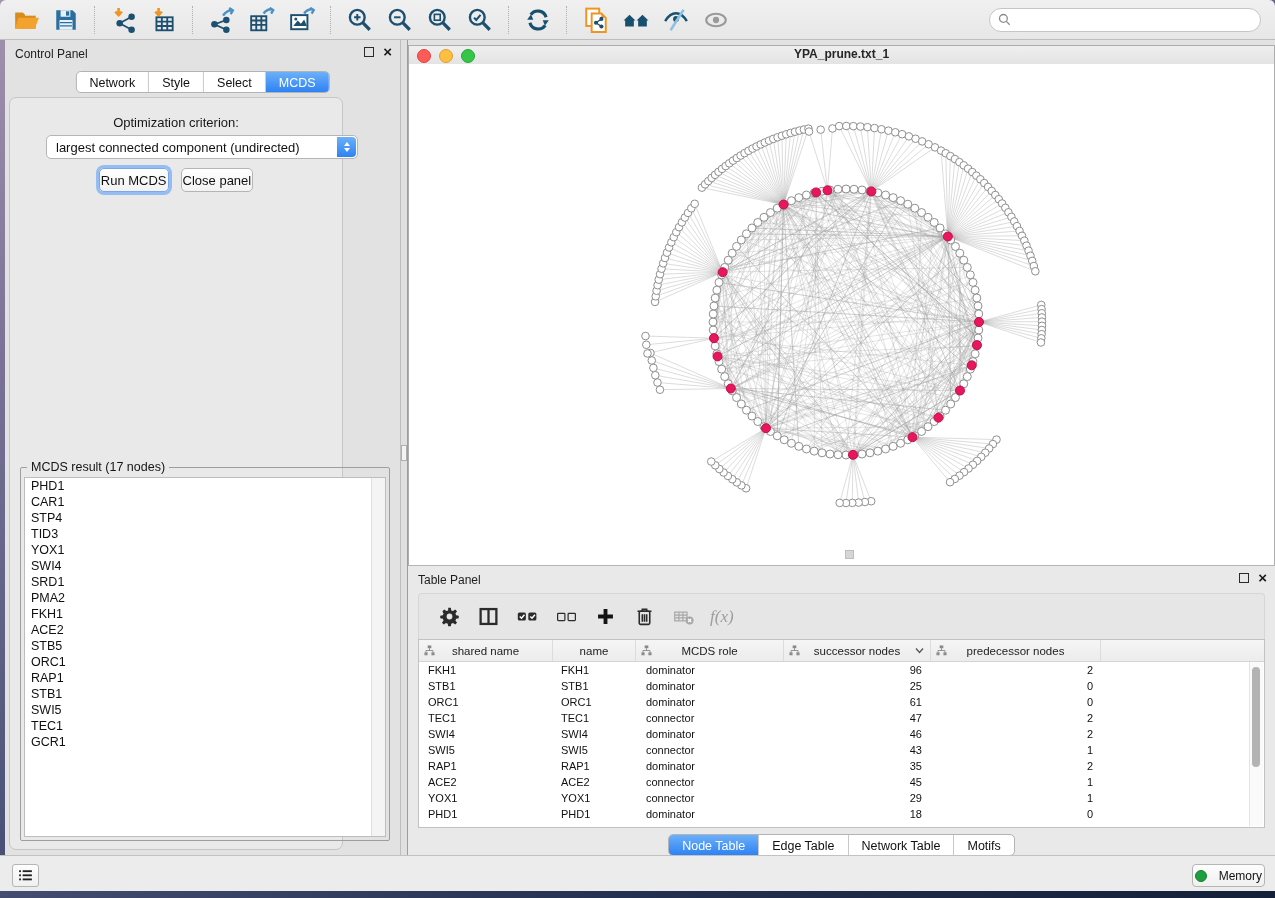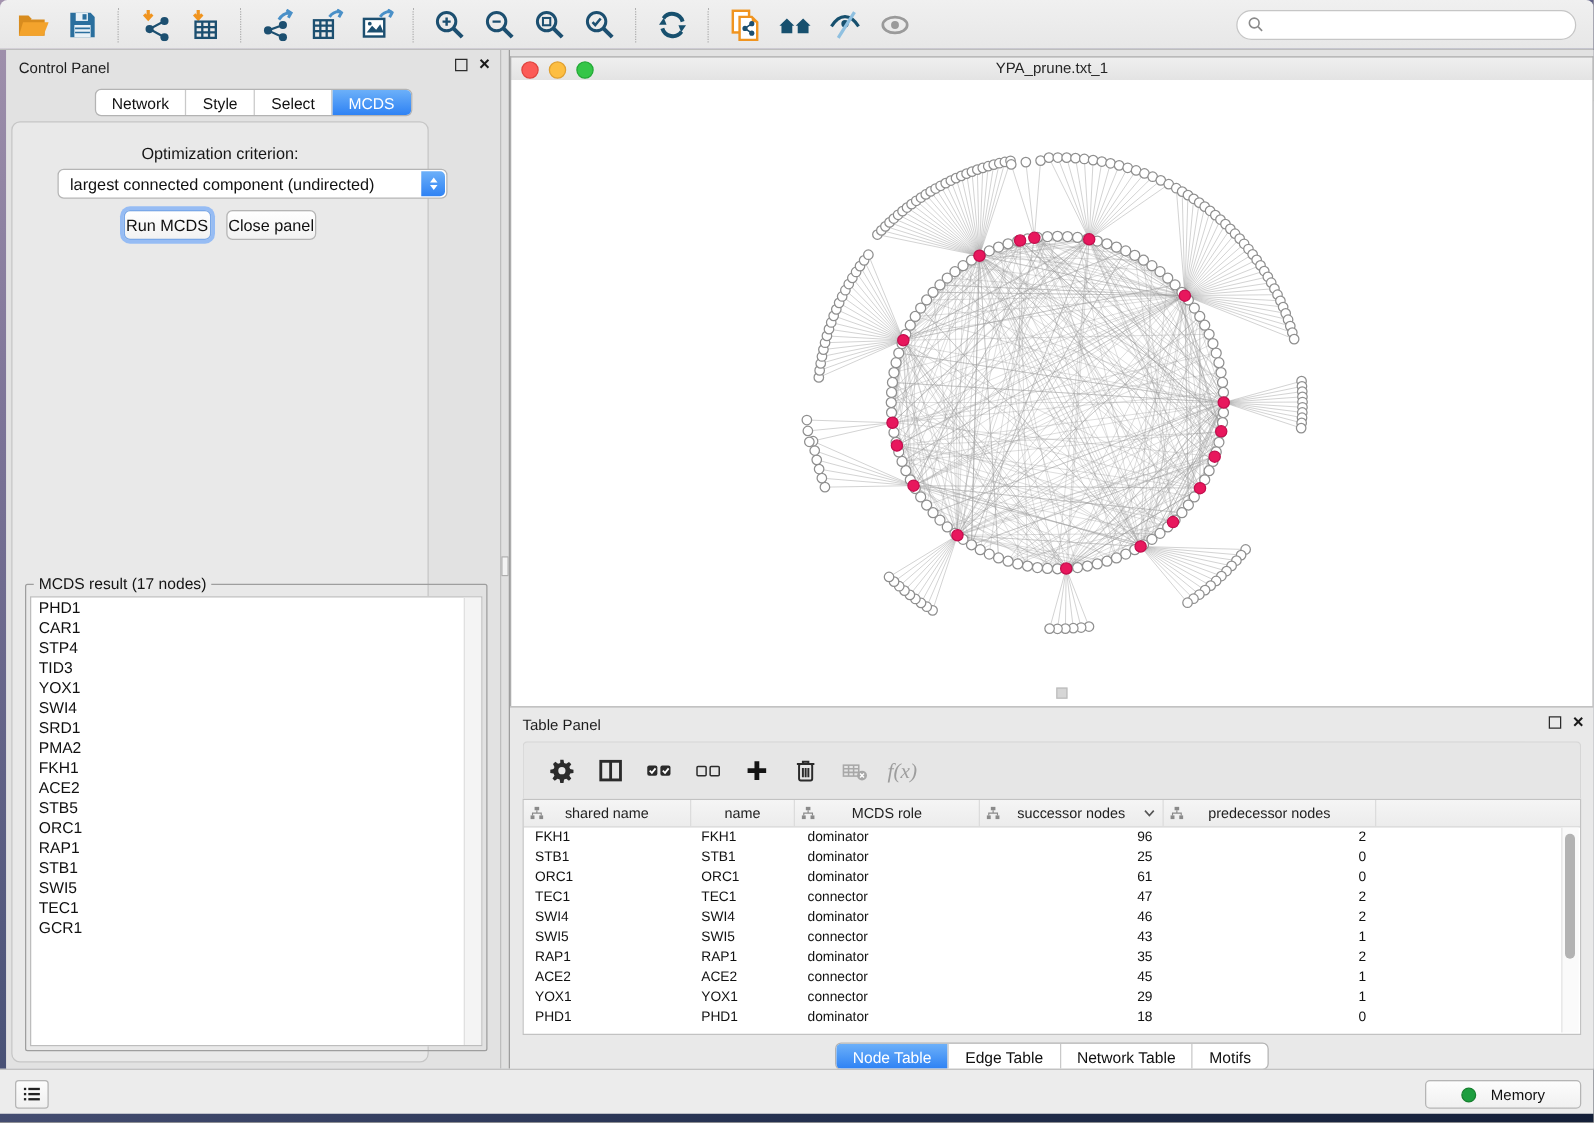--- a/index.html
+++ b/index.html
@@ -46,21 +46,21 @@
   .grouplegend{position:absolute;left:6px;top:-8px;background:#e9e9e9;padding:0 4px;font-size:12.5px;color:#141414;}
   .listbox{position:absolute;left:3px;top:9px;right:3px;bottom:3px;background:#fff;border:1px solid #bdbdbd;overflow:hidden;}
   .listbox .scrolltrack{position:absolute;right:0;top:0;bottom:0;width:13px;background:#f4f4f4;border-left:1px solid #e0e0e0;}
   .listitem{font-size:12.5px;color:#101010;line-height:16px;padding-left:6px;}
   
   .vsplit{position:absolute;left:395px;top:0;width:8px;height:815px;background:#e0e0e0;border-left:1px solid #bdbdbd;border-right:1px solid #9d9d9d;box-sizing:border-box;}
   .vsplit .grip{position:absolute;left:0px;top:405px;width:6px;height:16px;background:#f3f3f3;border:1px solid #aeaeae;box-sizing:border-box;}
   
   .rightcol{position:absolute;left:403px;top:0;width:867px;height:815px;background:#e2e2e2;}
   .nettitle{position:absolute;left:0;top:5px;width:867px;height:36px;background:linear-gradient(#efefef,#d9d9d9);
-    border:1px solid #adadad;border-bottom:1px solid #a5a5a5;box-sizing:border-box;}
+    border:1px solid #adadad;border-bottom:1px solid #a5a5a5;box-sizing:border-box;font-weight:bold;}
   .lights{position:absolute;left:8px;top:3px;display:flex;gap:8px;}
   .light{width:12px;height:12px;border-radius:50%;}
   .light.red{background:#fc5b57;border:0.5px solid #e0443e;}
   .light.yellow{background:#fdbe41;border:0.5px solid #e0a030;}
   .light.green{background:#35c648;border:0.5px solid #23a936;}
   .nettitle .t{display:block;text-align:center;font-size:12px;color:#262626;line-height:17px;}
   .netview{position:absolute;left:0;top:24px;width:867px;height:501px;background:#fff;border-left:1px solid #adadad;border-right:1px solid #adadad;box-sizing:border-box;}
   .hgrip{position:absolute;left:436px;bottom:6px;width:9px;height:9px;background:#d6d6d6;border:1px solid #bdbdbd;box-sizing:border-box;}
   
   .tpanel{position:absolute;left:0;top:525px;width:867px;height:290px;background:#e9e9e9;border-top:1px solid #b5b5b5;box-sizing:border-box;}
@@ -85,21 +85,21 @@
   .td.num4{text-align:right;padding-right:8px;}
   .vscroll{position:absolute;right:1px;top:22px;bottom:1px;width:13px;background:#fafafa;border-left:1px solid #e4e4e4;}
   .vthumb{position:absolute;left:2px;top:5px;width:8px;height:100px;background:#b3b3b3;border-radius:4px;}
   .tp-tabs{position:absolute;left:0;right:0;top:268px;display:flex;justify-content:center;}
   
   .statusbar{position:absolute;left:0px;top:855px;width:1275px;height:36px;background:#ececec;border-top:1px solid #c2c2c2;box-sizing:border-box;}
   .listbtn{position:absolute;left:12px;top:8px;width:27px;height:23px;background:linear-gradient(#fdfdfd,#f0f0f0);border:1px solid #b5b5b5;border-radius:3px;
     display:flex;align-items:center;justify-content:center;padding:0;}
   .listbtn svg{width:17px;height:17px;}
   .membtn{position:absolute;right:10px;top:8px;height:23px;background:linear-gradient(#fdfdfd,#f0f0f0);border:1px solid #b5b5b5;border-radius:4px;
-    display:flex;align-items:center;gap:12px;font-size:12px;color:#111;padding:0 28px;font-family:inherit;}
+    display:flex;align-items:center;gap:12px;font-size:12px;color:#111;padding:0 2px;font-family:inherit;}
   .memdot{width:12px;height:12px;border-radius:50%;background:#1d9e3f;border:1px solid #16802f;box-sizing:border-box;}
 </style>
 </head>
 <body>
 
 <div class="screen">
   <div class="wallpaper"></div>
 
   <div class="toolbar">
     <button class="tbtn">

